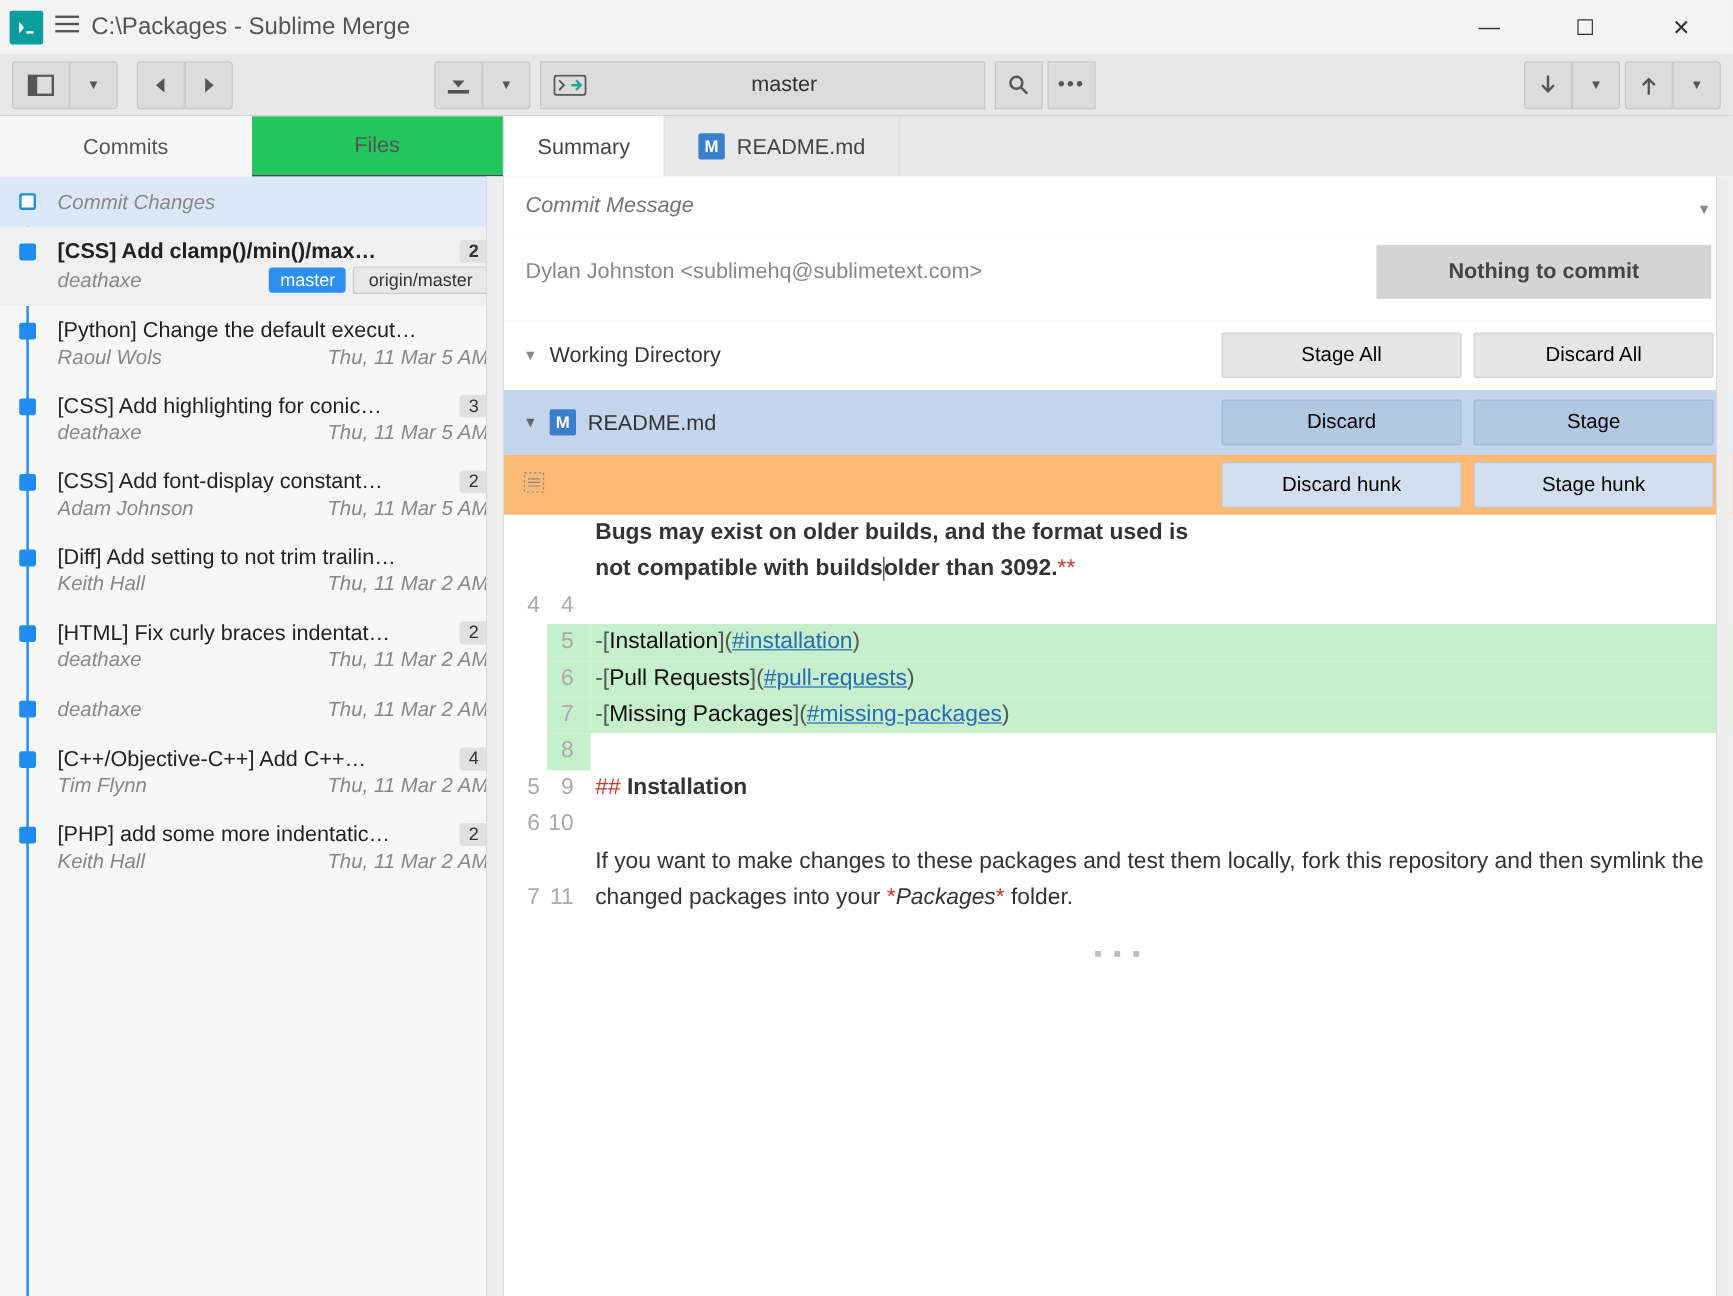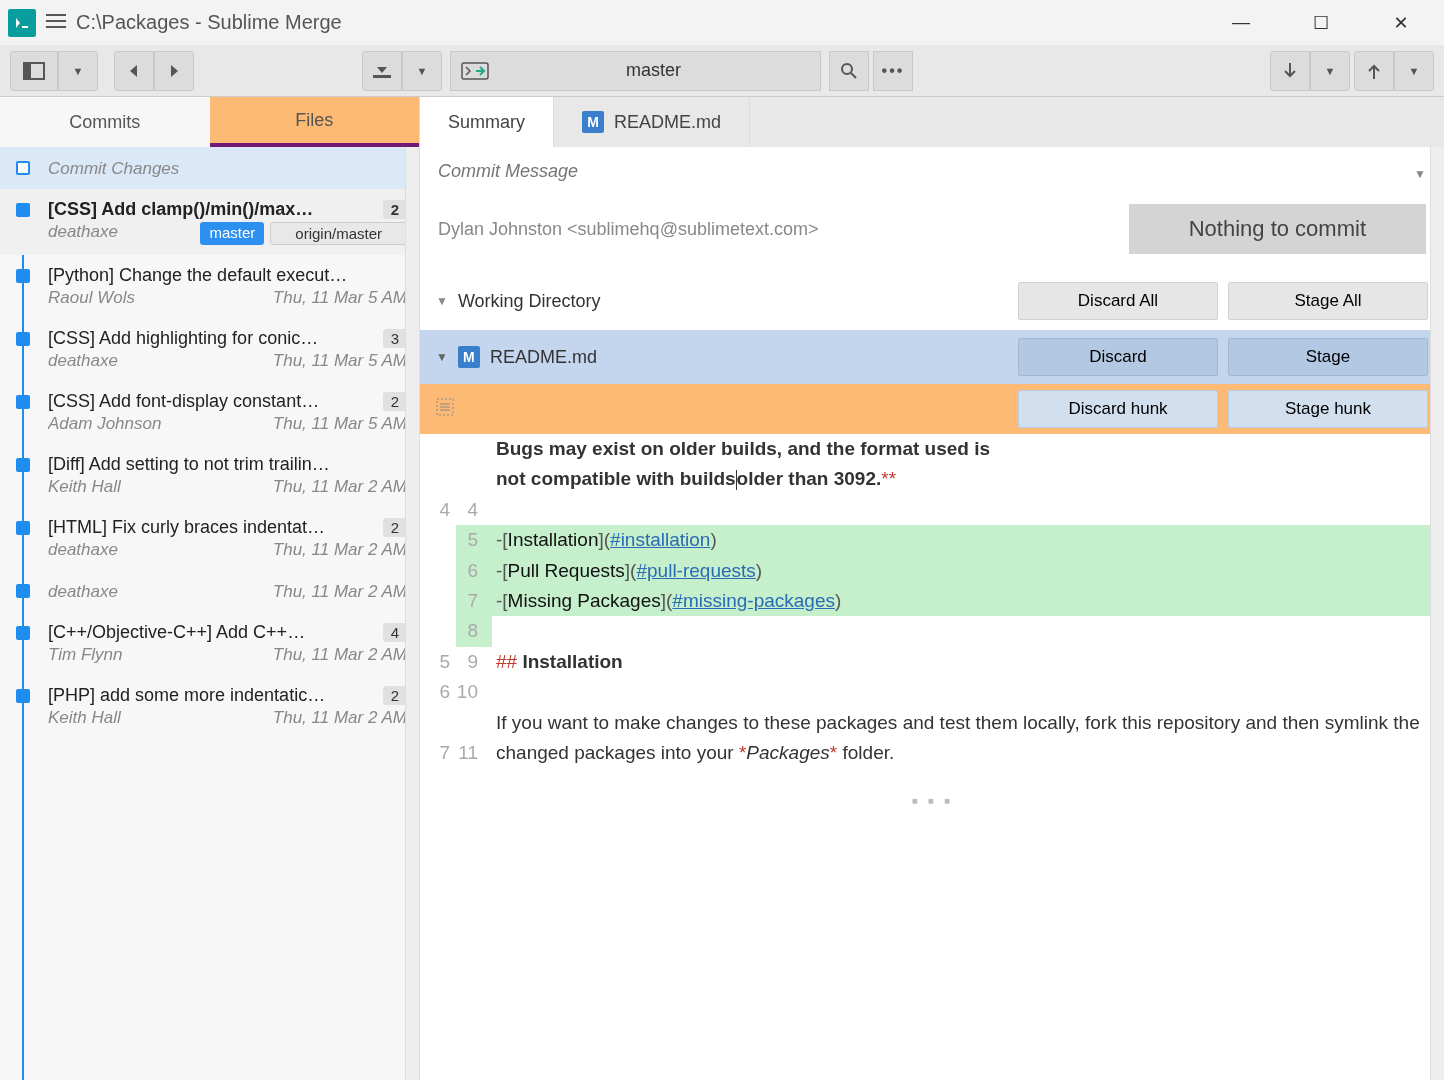--- a/index.html
+++ b/index.html
@@ -25,54 +25,54 @@
   .branch-bar .branch-name { flex: 1; text-align: center; font-size: 18px; }
   .toolbar .spacer { flex: 1; }
 
   
   .container { display: flex; height: calc(100% - 97px); }
   .sidebar { width: 420px; background: #f7f7f7; display: flex; flex-direction: column; border-right: 1px solid #ddd; position: relative; }
   .main { flex: 1; display: flex; flex-direction: column; background: #e8e8e8; position: relative; }
 
   
   .side-tabs { display: flex; height: 50px; }
-  .side-tab { flex:1; display:flex; align-items:center; justify-content:center; font-size:18px; color:#555; background:#fdba74; border-bottom:4px solid #701a75; cursor:pointer; }
+  .side-tab { flex:1; display:flex; align-items:center; justify-content:center; font-size:18px; color:#555; background:#22c55e; border-bottom:1px solid #701a75; cursor:pointer; }
   .side-tab.active { background:#f7f7f7; border-bottom:none; }
 
   
   .commit-list { flex:1; overflow:hidden; position: relative; }
   .graph-col { position:absolute; left:0; top:0; bottom:0; width:40px; }
   .graph-line { position:absolute; left:22px; top:15px; bottom:0; width:2px; background:#1f8cf0; }
   .commit-item { padding: 10px 12px 10px 48px; position:relative; cursor:pointer; border-bottom: 0px solid transparent; }
   .commit-item .dot { position:absolute; left:16px; top:14px; width:14px; height:14px; background:#1f8cf0; border-radius:2px; }
   .commit-item.selected { background:#dbe8f7; }
   .commit-item.highlighted { background:#f0f0f0; }
   .commit-item .row1 { font-size:18px; color:#222; white-space:nowrap; overflow:hidden; display:flex; align-items:center; gap:6px; }
   .commit-item .row1 .title { flex:1; overflow:hidden; text-overflow:ellipsis; white-space:nowrap; }
   .commit-item .row1.bold { font-weight:600; }
-  .commit-item .row2 { font-size:17px; color:#888; font-style:italic; display:flex; justify-content:space-between; margin-top:2px; gap:6px;}
+  .commit-item .row2 { font-size:17px; color:#888; font-style:italic; display:flex; justify-content:space-between; margin-top:2px; align-items:center; gap:6px;}
   .commit-item .row2 .author { flex:1; overflow:hidden; white-space:nowrap; }
   .badge { background:#e0e0e0; color:#333; font-size:15px; padding:1px 8px; border-radius:3px; font-style:normal; }
   .tag-master { background:#2b90ef; color:white; font-size:15px; padding:2px 9px; border-radius:3px; font-style:normal; }
-  .tag-origin { background:#e8e8e8; color:#333; font-size:15px; padding:2px 24px; border-radius:3px; font-style:normal; border:1px solid #ccc; }
+  .tag-origin { background:#e8e8e8; color:#333; font-size:15px; padding:2px 12px; border-radius:3px; font-style:normal; border:1px solid #ccc; }
   .sidebar-mini { position:absolute; right:0; top:50px; bottom:0; width:14px; background:#eee; border-left:1px solid #ddd; }
 
   
   .main-tabs { display:flex; height:50px; background:#e8e8e8; }
   .main-tab { display:flex; align-items:center; padding:0 28px; font-size:18px; color:#444; cursor:pointer; border-right:1px solid #ddd; }
   .main-tab.active { background:white; }
   .main-tab .file-icon-M { width:22px; height:22px; background:#3a7fcb; color:white; font-size:14px; font-weight:bold; display:flex; align-items:center; justify-content:center; border-radius:2px; margin-right:10px; }
 
   
   .commit-msg { background:white; padding:14px 18px; position:relative; }
   .commit-msg-input { width:100%; border:none; font-size:18px; color:#aaa; font-style:italic; font-family:inherit; outline:none; }
   .commit-msg .dropdown-caret { position:absolute; right:18px; top:20px; color:#888; font-size:12px; }
   .author-row { background:white; display:flex; align-items:center; padding:8px 18px 18px; gap:12px; }
   .author-text { flex:1; font-size:18px; color:#888; }
-  .commit-btn { background:#d4d4d4; border:none; color:#444; font-size:22px; padding:12px 60px; cursor:pointer; }
+  .commit-btn { background:#d4d4d4; border:none; color:#444; font-size:18px; padding:12px 60px; cursor:pointer;font-weight:bold; }
 
   
   .wd-section { background:white; }
   .wd-header { display:flex; align-items:center; padding:10px 16px; gap:10px; }
   .wd-header .caret { color:#888; font-size:12px; }
   .wd-header .label { flex:1; font-size:18px; }
   .wd-btn { background:#e6e6e6; border:1px solid #d0d0d0; font-size:17px; padding:8px 0; width:200px; text-align:center; cursor:pointer; border-radius:2px; }
 
   .file-row { background:#c3d6ee; display:flex; align-items:center; padding:8px 16px; gap:10px; }
   .file-row .caret { color:#666; font-size:12px; }
@@ -352,22 +352,22 @@
     </div>
     <div class="author-row">
       <span class="author-text">Dylan Johnston &lt;sublimehq@sublimetext.com&gt;</span>
       <button class="commit-btn">Nothing to commit</button>
     </div>
 
     <div class="wd-section">
       <div class="wd-header">
         <span class="caret">▼</span>
         <span class="label">Working Directory</span>
+        <button class="wd-btn">Stage All</button>
         <button class="wd-btn">Discard All</button>
-        <button class="wd-btn">Stage All</button>
       </div>
       <div class="file-row">
         <span class="caret">▼</span>
         <span class="file-icon-M">M</span>
         <span class="filename">README.md</span>
         <button class="wd-btn">Discard</button>
         <button class="wd-btn">Stage</button>
       </div>
       <div class="hunk-row">
         <span class="hunk-icon"><svg width="18" height="18" viewBox="0 0 18 18">

